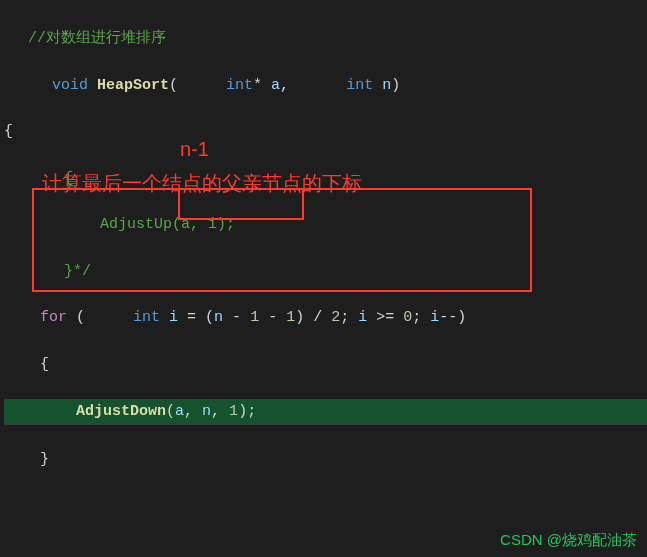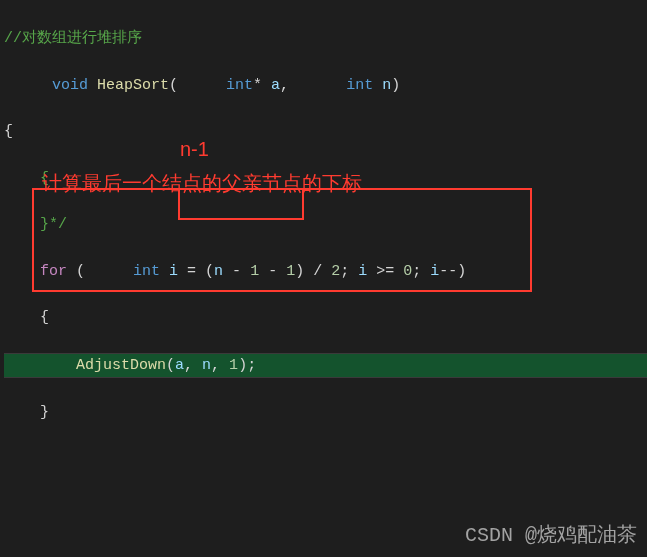--- a/index.html
+++ b/index.html
@@ -11,24 +11,24 @@
   color: #d4d4d4;
   width: 647px;
   height: 557px;
   overflow: hidden;
   position: relative;
   padding: 4px 0 0 4px;
 }
 .code { white-space: pre; position: relative; }
 .line { position: relative; }
 .line-cursor { background: #14532d; border-top: 1px solid #3a3a3a; border-bottom: 1px solid #3a3a3a; }
-.c-comment { color: #57a64a; }
+.c-comment { color: #57a64a; margin-left: 24px; }
 .c-ctrl { color: #c586c0; margin-top: 38px; }
 .c-type { color: #569cd6; margin-left: 48px; }
-.c-func { color: #dcdcaa; }
+.c-func { color: #dcdcaa; font-weight: bold; }
 .c-num { color: #b5cea8; }
 .c-var { color: #9cdcfe; }
 .c-punct { color: #d4d4d4; }
 .annotation {
   position: absolute;
   color: #ff3b30;
   font-family: "Microsoft YaHei", sans-serif;
   font-size: 20px;
   font-weight: 500;
   pointer-events: none;
@@ -37,33 +37,34 @@
 .redbox {
   position: absolute;
   border: 2px solid #ff3b30;
   pointer-events: none;
   z-index: 4;
 }
 .watermark {
   position: absolute;
   right: 10px;
   bottom: 6px;
-  color: #a3a3a3;
-  font-family: Liberation Mono, monospace;
-  font-size: 20px;
+  color: #22c55e;
+  font-family: Liberation Sans, sans-serif;
+  font-size: 15px;
 }
 </style>
 </head>
 <body>
 
 <div class="code">
 <div class="line"><span class="c-comment">//对数组进行堆排序</span></div>
 <div class="line"><span class="c-type">void</span> <span class="c-func">HeapSort</span><span class="c-punct">(</span><span class="c-type">int</span><span class="c-punct">* </span><span class="c-var">a</span><span class="c-punct">, </span><span class="c-type">int</span> <span class="c-var">n</span><span class="c-punct">)</span></div>
 <div class="line"><span class="c-punct">{</span></div>
 <div class="line">    <span class="c-comment">{</span></div>
+<div class="line">    <span class="c-comment">    AdjustUp(a, i);</span></div>
 <div class="line">    <span class="c-comment">}*/</span></div>
 <div class="line">    <span class="c-ctrl">for</span><span class="c-punct"> (</span><span class="c-type">int</span><span class="c-var"> i </span><span class="c-punct">= (</span><span class="c-var">n </span><span class="c-punct">- </span><span class="c-num">1 </span><span class="c-punct">- </span><span class="c-num">1</span><span class="c-punct">) / </span><span class="c-num">2</span><span class="c-punct">; </span><span class="c-var">i </span><span class="c-punct">&gt;= </span><span class="c-num">0</span><span class="c-punct">; </span><span class="c-var">i</span><span class="c-punct">--)</span></div>
 <div class="line">    <span class="c-punct">{</span></div>
 <div class="line line-cursor">        <span class="c-func">AdjustDown</span><span class="c-punct">(</span><span class="c-var">a</span><span class="c-punct">, </span><span class="c-var">n</span><span class="c-punct">, </span><span class="c-num">1</span><span class="c-punct">);</span></div>
 <div class="line">    <span class="c-punct">}</span></div>
 
 
 
 
 

